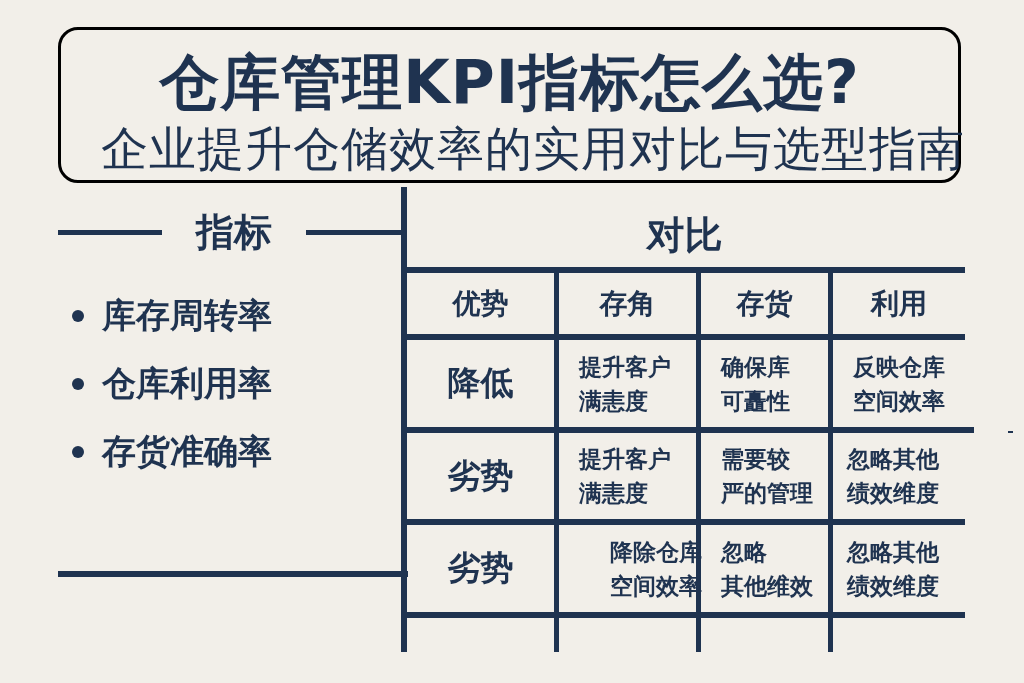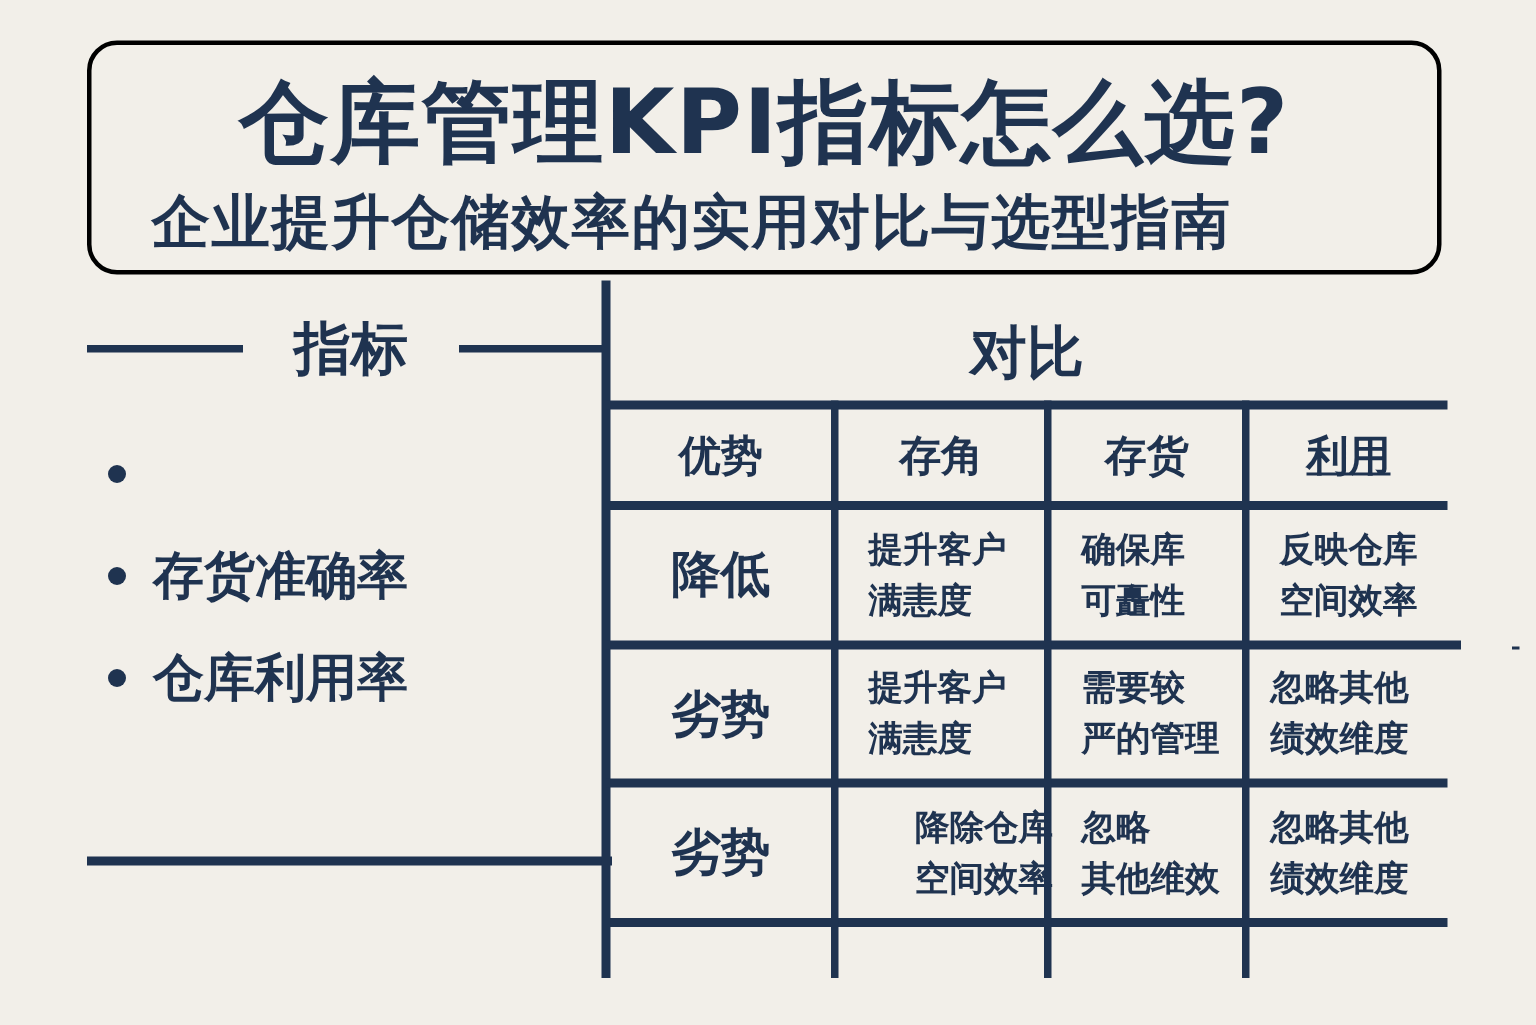--- a/index.html
+++ b/index.html
@@ -32,22 +32,22 @@
     text-align: center;
     font-size: 60px;
     font-weight: bold;
     letter-spacing: 1px;
     line-height: 72px;
     white-space: nowrap;
   }
   .title-sub {
     position: absolute;
     left: 40px; top: 96px;
-    font-size: 39px;
-    font-weight: bold;
+    font-size: 47px;
+    font-weight: normal;
     letter-spacing: 1px;
     line-height: 46px;
     white-space: nowrap;
   }
 
   
   .left-heading {
     position: absolute;
     left: 58px; top: 203px; width: 346px;
     height: 60px;
@@ -120,28 +120,29 @@
 
 <div class="left-heading">
   <div class="ink rule-l"></div>
   <div class="label">指标</div>
   <div class="ink rule-r"></div>
 </div>
 
 <ul class="bullets">
   <li>
       <span class="dot"></span>
+      <span>库存周转率</span>
+    </li>
+  <li>
+      <span class="dot"></span>
+      <span>仓库利用率</span>
     </li>
   <li>
       <span class="dot"></span>
       <span>存货准确率</span>
-    </li>
-  <li>
-      <span class="dot"></span>
-      <span>仓库利用率</span>
     </li>
 </ul>
 
 <div class="ink" style="left:58px; top:571px; width:350px; height:6px;"></div>
 
 <div class="ink" style="left:401px; top:187px; width:6px; height:465px;"></div>
 
 <div class="right-heading">对比</div>
 
 <div class="ink" style="left:404px; top:267px; width:561px; height:6px;"></div>
@@ -151,21 +152,21 @@
 <div class="ink" style="left:404px; top:612px; width:561px; height:6px;"></div>
 <div class="ink" style="left:1008px; top:431px; width:5px; height:2px;"></div>
 
 <div class="ink" style="left:554px; top:267px; width:5px; height:385px;"></div>
 <div class="ink" style="left:696px; top:267px; width:5px; height:385px;"></div>
 <div class="ink" style="left:828px; top:267px; width:5px; height:385px;"></div>
 
 <div class="cell head" style="left:407px; top:273px; width:147px; height:61px;">优势</div>
 <div class="cell head" style="left:559px; top:273px; width:137px; height:61px;">存角</div>
 <div class="cell head" style="left:701px; top:273px; width:127px; height:61px;">存货</div>
-<div class="cell head" style="left:833px; top:273px; width:132px; height:61px;text-decoration:underline;">利用</div>
+<div class="cell head" style="left:833px; top:273px; width:132px; height:61px;">利用</div>
 
 <div class="cell rowhead" style="left:407px; top:340px; width:147px; height:87px;">降低</div>
 <div class="cell body" style="left:559px; top:340px; width:137px; height:87px;">
     <span class="inner">提升客户
 满恚度</span>
   </div>
 <div class="cell body" style="left:701px; top:340px; width:127px; height:87px;">
     <span class="inner">确保库
 可矗性</span>
   </div>

